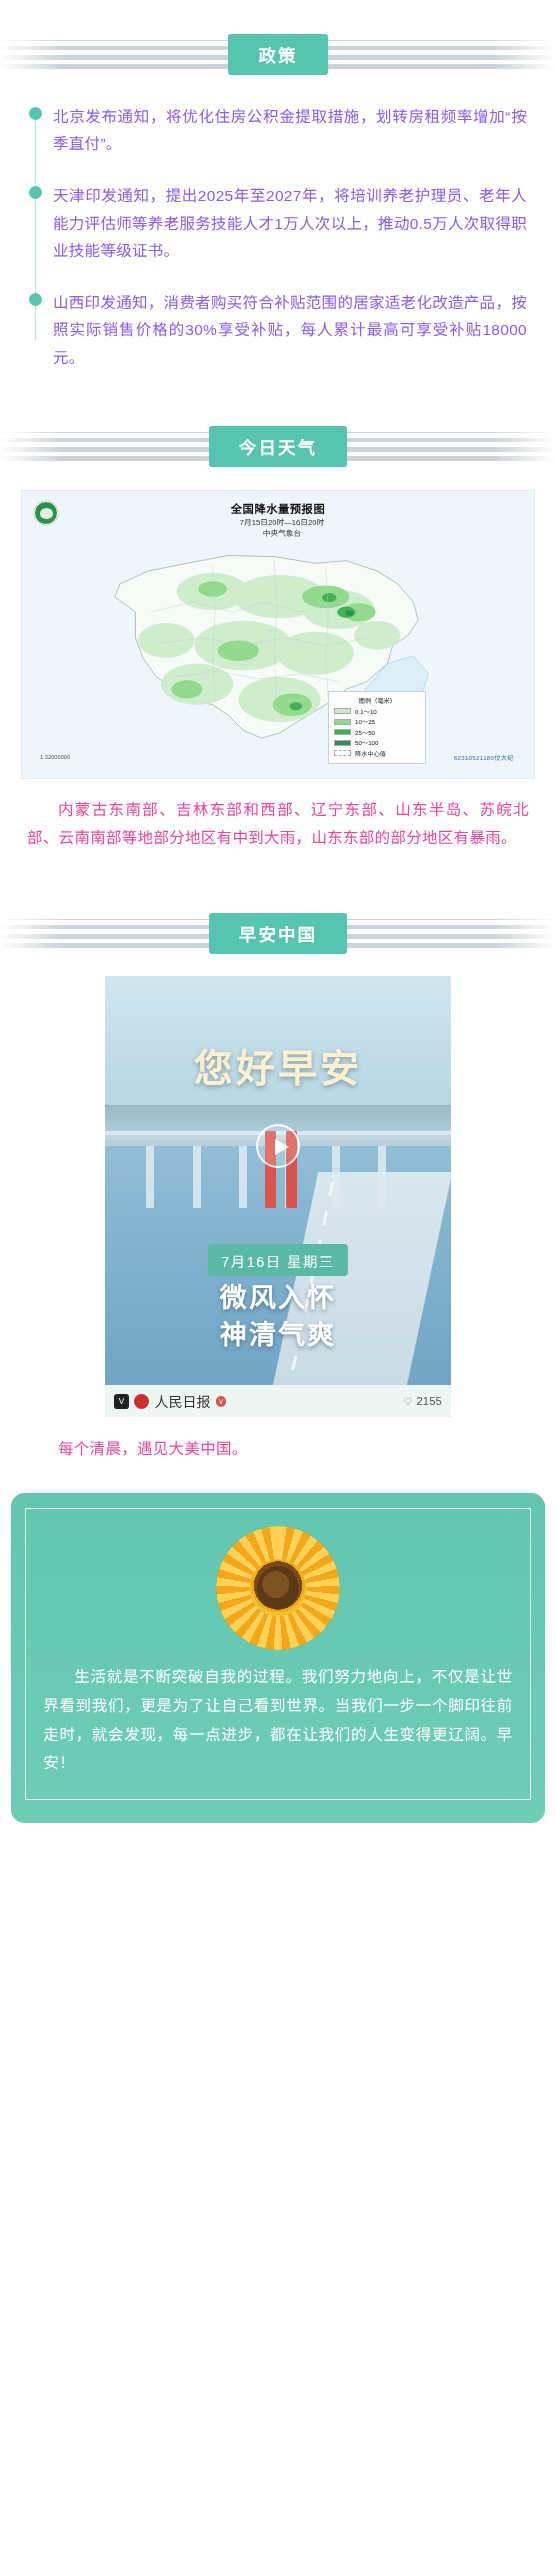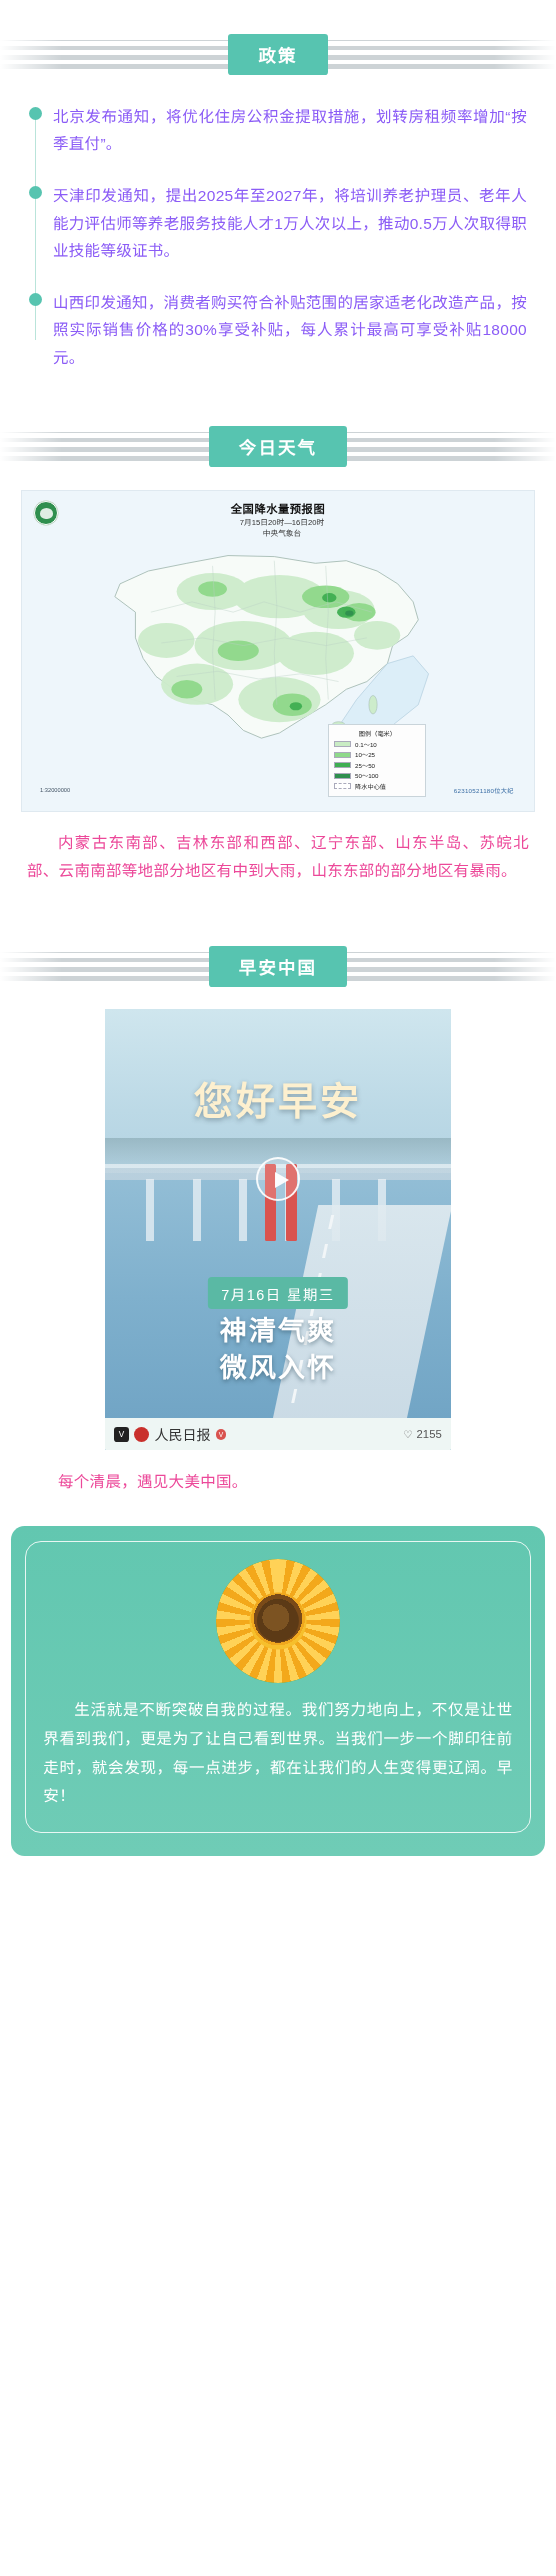--- a/index.html
+++ b/index.html
@@ -112,21 +112,21 @@
     text-indent: 0;
     letter-spacing: 0.3px;
   }
 
   
   .weather-img-wrap {
     margin: 3.1px 20.6px 0 20.6px;
     background: #eef6fb;
     border: 0.5px solid #dfe9f0;
     position: relative;
-    height: 322px;
+    height: 289px;
     overflow: hidden;
   }
   .w-title {
     position: absolute;
     left: 0; right: 0;
     top: 9.3px;
     text-align: center;
     font-size: 11.3px;
     color: #111;
     font-weight: bold;
@@ -351,21 +351,21 @@
 
   
   .quote-card {
     margin: 30px 11.3px 0 11.3px;
     background: linear-gradient(#62c7b0, #6fccb6);
     border-radius: 13.4px;
     padding: 15.5px 13.4px 23px 13.4px;
   }
   .quote-inner {
     border: 1.5px solid rgba(255,255,255,.85);
-    border-radius: 16px;
+    border-radius: 0;
     padding: 14.4px 17.5px 20.6px 17.5px;
     position: relative;
   }
   .sunflower {
     width: 124px; height: 124px;
     margin: 2.1px auto 13.4px auto;
     position: relative;
     border-radius: 50%;
     background: radial-gradient(circle at 50% 48%, #5a3a16 0 22%, #7a4a18 22% 27%, #f0a81e 27% 30%, #f6bf2c 30% 42%, #ffd257 42% 50%, #a8c46a 50% 58%, #7fae4e 58% 100%);
     overflow: hidden;
@@ -565,22 +565,22 @@
     <div class="vc-pillar" style="left:273px;"></div>
     <div class="vc-road"></div>
     <div class="vc-road-line"></div>
     <div class="vc-tower" style="left:160px;"></div>
     <div class="vc-tower" style="left:181px;"></div>
 
     <div class="vc-title-img">您好早安</div>
     <div class="vc-play"></div>
     <div class="vc-datebar">7月16日  星期三</div>
     <div class="vc-slogan">
+      <div>微风入怀</div>
       <div>神清气爽</div>
-      <div>微风入怀</div>
     </div>
 
     <div class="vc-footer">
       <div class="vc-src">
         <span class="vc-badge">V</span>
         <span class="vc-avatar"></span>
         <span class="vc-srcname">人民日报</span>
         <span class="vc-verified">V</span>
       </div>
       <div class="vc-likes">

